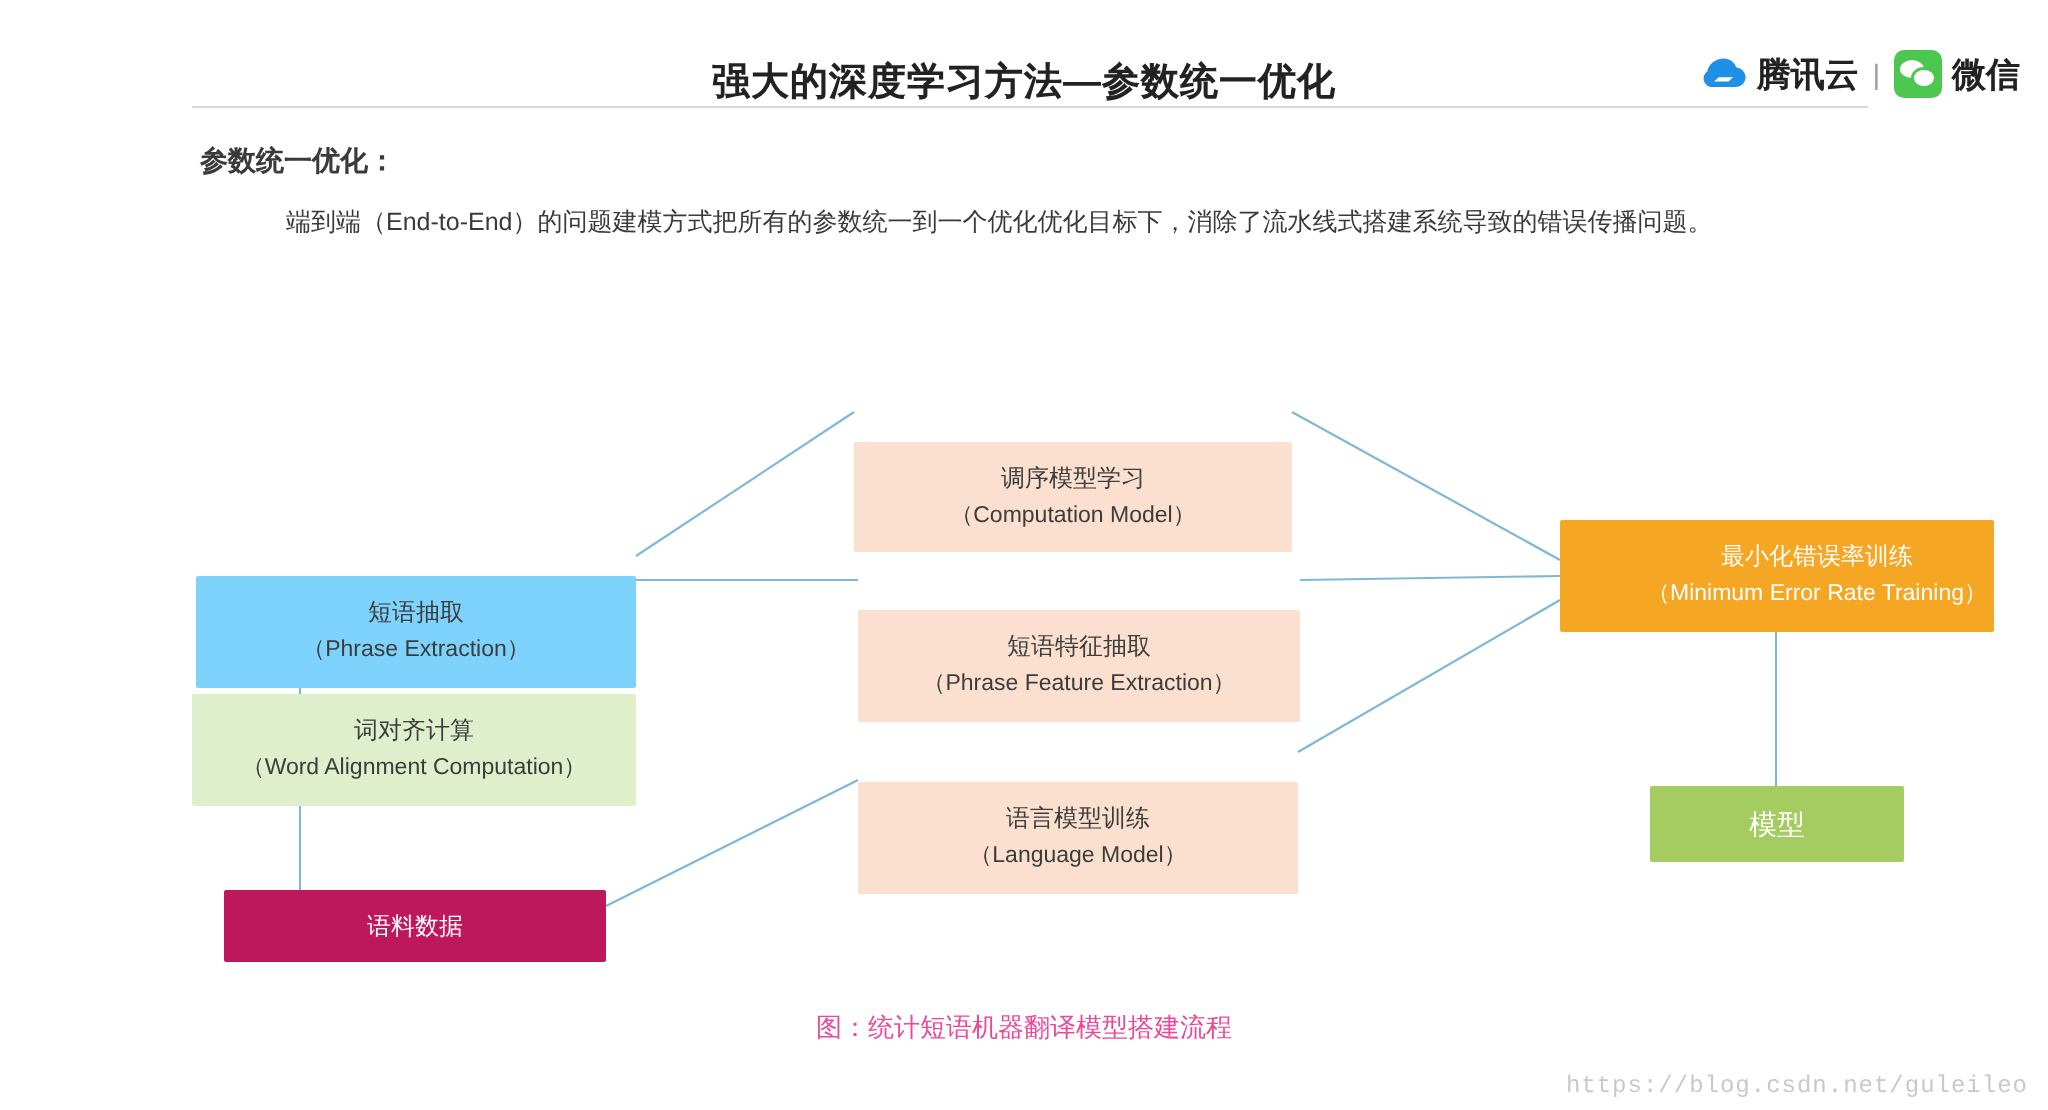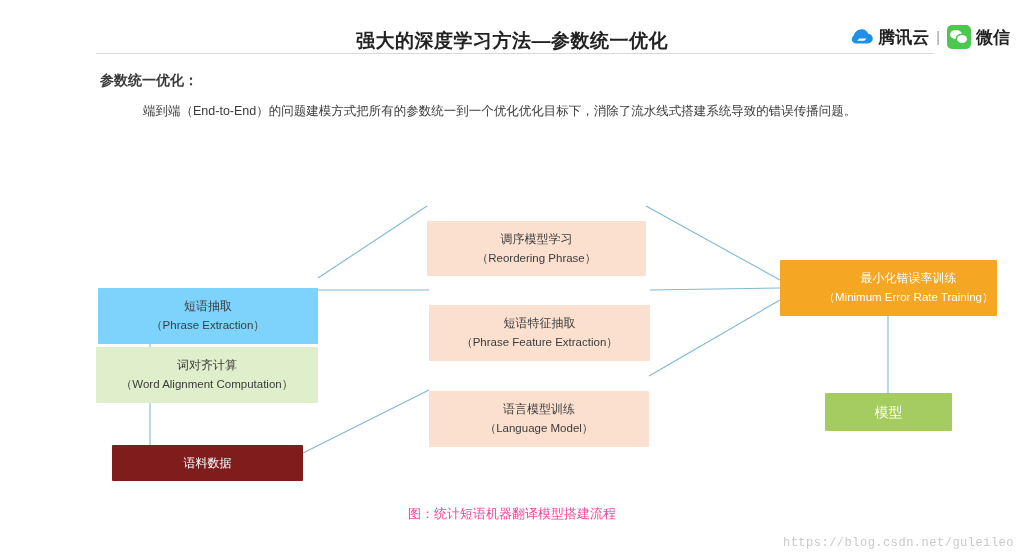--- a/index.html
+++ b/index.html
@@ -140,21 +140,21 @@
     font-size: 12px;
     line-height: 19px;
     color: #3c3c3c;
     text-align: center;
     border-radius: 1px;
   }
   .node .ln2 { font-size: 11.5px; }
   .node-peach { background: #fbe0cf; margin-top: 43px; }
   .node-blue  { background: #7dd3fc; margin-top: 28px; }
   .node-green { background: #dfeecb; }
-  .node-cyan  { background: #7f1d1d; color: #ffffff; text-align: center; }
+  .node-cyan  { background: #be185d; color: #ffffff; text-align: center; }
   .node-cyan .ln1 { color: #ffffff; }
   .node-orange { background: #f5a623; color: #ffffff; padding-left: 40px; }
   .node-orange .ln1, .node-orange .ln2 { color: #ffffff; }
   .node-lime  { background: #a4cc60; color: #ffffff; font-size: 14px; }
 
   
   #node-reordering      { left: 427px; top: 28px;  width: 219px; height: 55px; }
   #node-phrase-extract  { left: 98px;  top: 110px; width: 220px; height: 56px; }
   #node-phrase-feature  { left: 429px; top: 112px; width: 221px; height: 56px; }
   #node-word-align      { left: 96px;  top: 197px; width: 222px; height: 56px; }
@@ -230,21 +230,21 @@
       <path d="M150 295 L150 253"></path>
 
       <path d="M303 303 L429 240"></path>
 
       <path d="M888 166 L888 243"></path>
     </g>
   </svg>
 
   <div class="node node-peach" id="node-reordering">
     <span class="ln1">调序模型学习</span>
-    <span class="ln2">（Reordering Phrase）</span>
+    <span class="ln2">（Computation Model）</span>
   </div>
 
   <div class="node node-blue" id="node-phrase-extract">
     <span class="ln1">短语抽取</span>
     <span class="ln2">（Phrase Extraction）</span>
   </div>
 
   <div class="node node-peach" id="node-phrase-feature">
     <span class="ln1">短语特征抽取</span>
     <span class="ln2">（Phrase Feature Extraction）</span>

